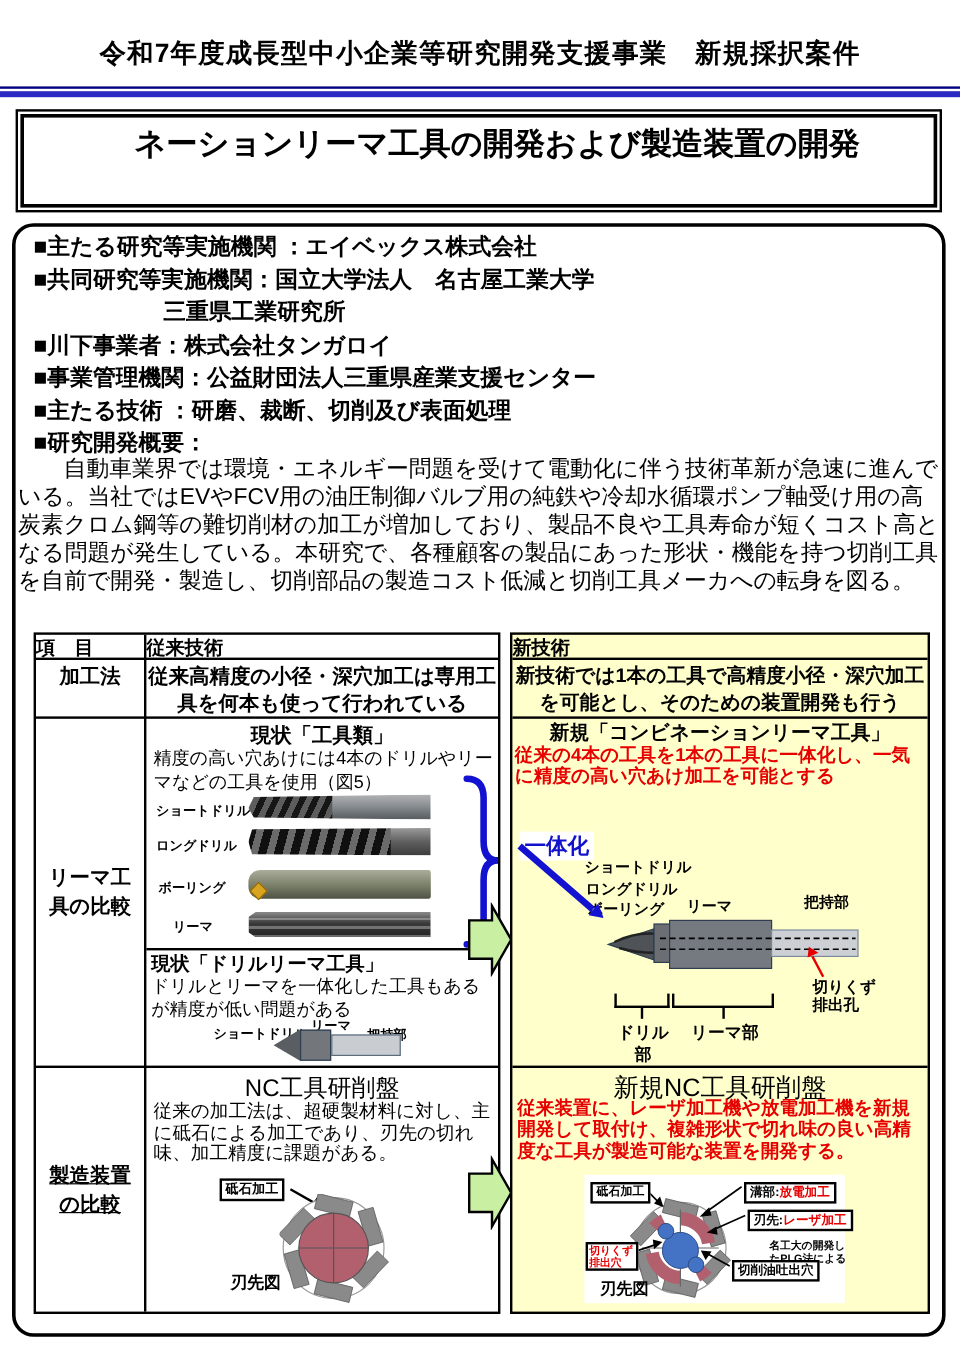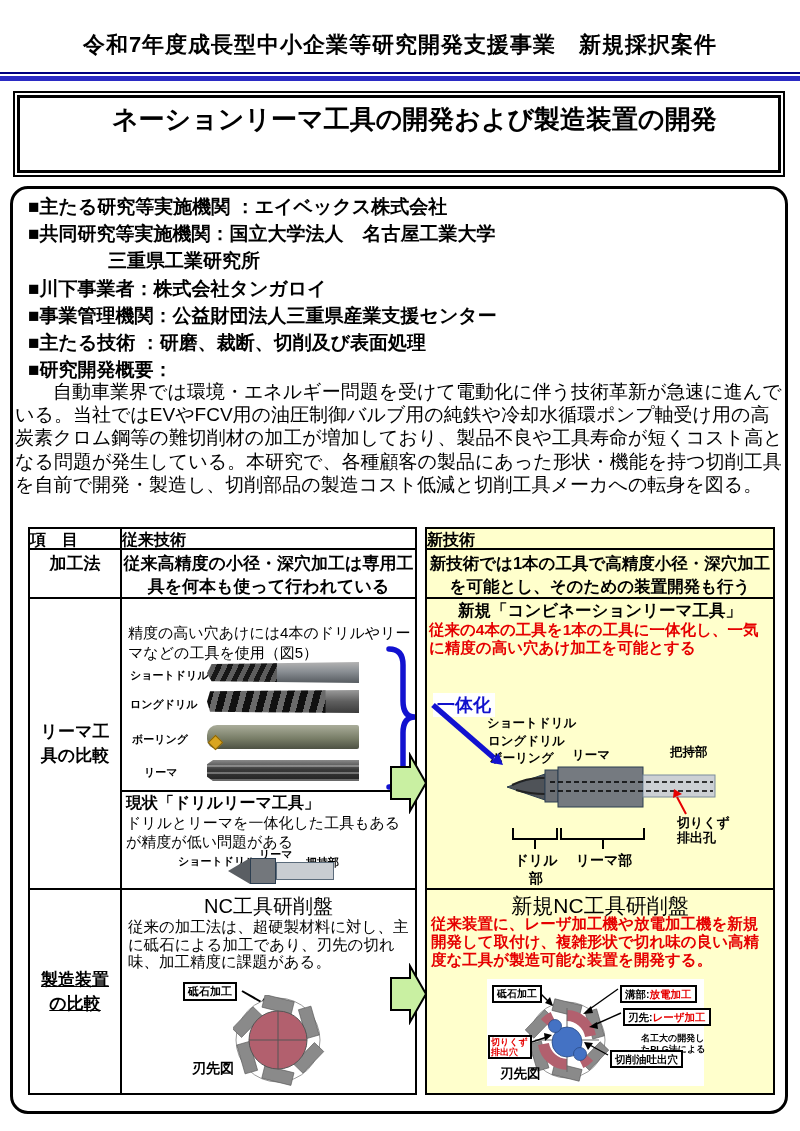--- a/index.html
+++ b/index.html
@@ -13,21 +13,21 @@
   .rule-navy{top:72px;left:0;width:800px;height:2px;background:#000080;}
   .rule-blue{top:76px;left:0;width:800px;height:5px;background:#2b2bc4;}
   
   .plan-box{left:13px;top:91px;width:772px;height:86px;border:2px solid #000;padding:2px;box-sizing:border-box;}
   .plan-inner{border:3px solid #000;width:100%;height:100%;box-sizing:border-box;
               font-size:26px;font-weight:600;line-height:36px;padding:3px 0 0 32px;}
   .plan-l2{padding-left:60px;}
   
   .main-box{left:10px;top:186px;width:778px;height:928px;border:3px solid #000;border-radius:18px;box-sizing:border-box;}
   .info{left:28px;top:193px;width:748px;font-size:19px;font-weight:700;line-height:27.2px;}
-  .info .indent{margin-left:80px;}
+  .info .indent{margin-left:108px;}
   .overview{left:15px;top:380px;width:770px;font-size:19px;font-weight:500;line-height:23.2px;}
   
   .tline{background:#000;}
   .cell-hd{font-size:16px;font-weight:700;}
   .tbl-left{left:28px;top:527px;width:389px;height:568px;border:2px solid #000;box-sizing:border-box;}
   .box-right{left:425px;top:527px;width:350px;height:568px;border:2px solid #000;box-sizing:border-box;background:#ffffcc;}
   .flexctr{display:flex;align-items:center;justify-content:center;}
   .red{color:#e60000;}
   .blue-badge{color:#1212cc;background:#fff;font-weight:700;font-size:18px;padding:0 4px;}
   .callout{border:2px solid #000;background:#fff;font-weight:700;white-space:nowrap;padding:0 3px;line-height:1.35;}
@@ -87,20 +87,21 @@
 
       <div class="abs cell-hd" style="left:0;top:1px;width:90px;">項　目</div>
       <div class="abs cell-hd" style="left:92px;top:1px;width:293px;">従来技術</div>
 
       <div class="abs b ctr" style="left:0;top:23px;width:90px;font-size:17px;">加工法</div>
       <div class="abs b ctr" style="left:92px;top:23px;width:293px;font-size:17px;line-height:23px;">従来高精度の小径・深穴加工は専用工具を何本も使って行われている</div>
 
       <div class="abs b flexctr ctr" style="left:0;top:70px;width:90px;height:289px;font-size:17px;line-height:24px;padding:0 9px;box-sizing:border-box;">リーマ工具の比較</div>
 
       <div class="abs" style="left:92px;top:70px;width:293px;height:191px;">
+        <div class="abs b ctr" style="left:0;top:2px;width:293px;font-size:17px;">現状「工具類」</div>
         <div class="abs" style="left:6px;top:24px;width:284px;font-size:15px;line-height:20px;font-weight:500;">精度の高い穴あけには4本のドリルやリーマなどの工具を使用（図5）</div>
         <div class="abs" style="left:8px;top:69px;font-size:11px;font-weight:700;">ショートドリル</div>
         <div class="bar bar1" style="top:63px;height:21px;"></div>
         <div class="abs" style="left:8px;top:98px;font-size:11px;font-weight:700;">ロングドリル</div>
         <div class="bar bar2" style="top:91px;height:23px;"></div>
         <div class="abs" style="left:10px;top:133px;font-size:11px;font-weight:700;">ボーリング</div>
         <div class="bar bar3" style="top:126px;height:24px;background:linear-gradient(180deg,#aaad9a,#757a64 60%,#4d5143);"></div>
         <div class="gold" style="left:88px;top:138px;"></div>
         <div class="abs" style="left:22px;top:166px;font-size:11px;font-weight:700;">リーマ</div>
         <div class="bar bar4" style="top:161px;height:21px;"></div>

